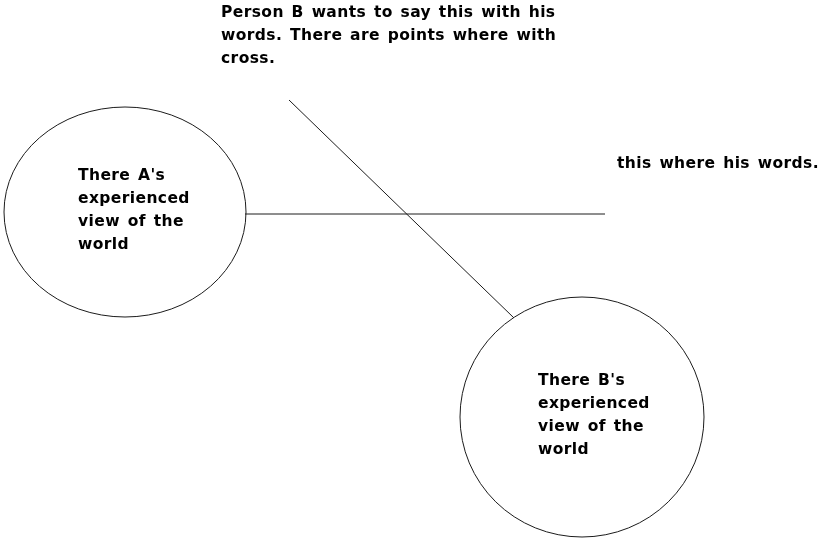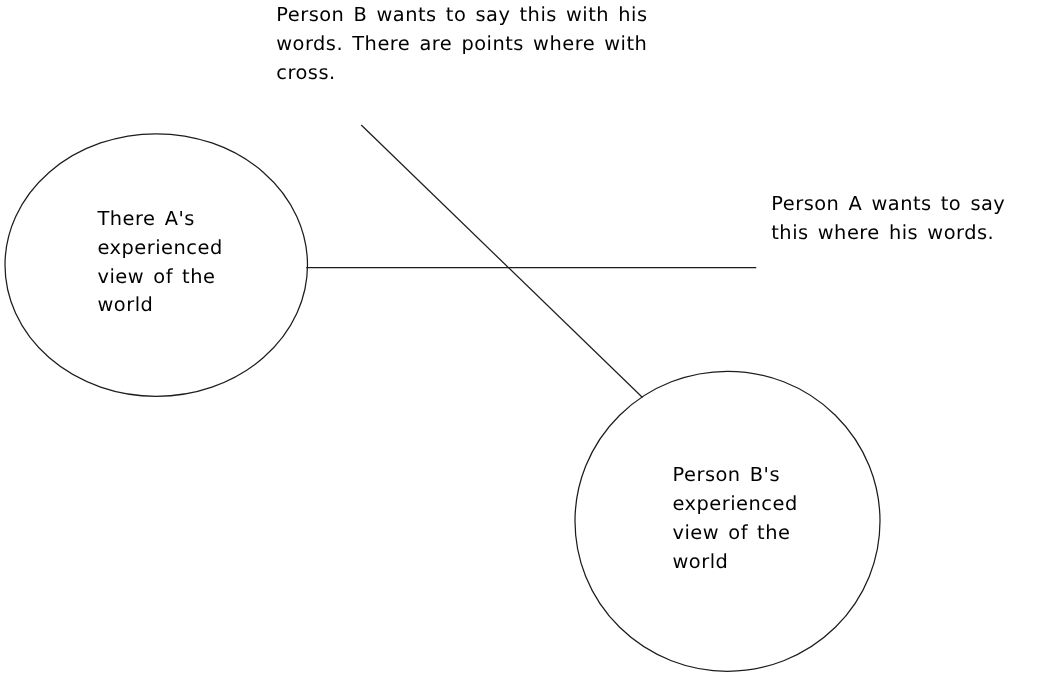--- a/index.html
+++ b/index.html
@@ -12,20 +12,21 @@
     width: 838px; height: 547px;
     background: var(--bg);
     overflow: hidden;
     font-family: "DejaVu Sans", "Liberation Sans", sans-serif;
   }
   .canvas {
     position: relative;
     width: 838px; height: 547px;
     background: var(--bg);
     color: var(--ink);
+    font-weight: bold;
   }
   .shapes {
     position: absolute;
     left: 0; top: 0;
     width: 838px; height: 547px;
   }
   .txt {
     position: absolute;
     font-size: 15.5px;
     line-height: 23px;
@@ -47,31 +48,30 @@
     <line x1="289" y1="100" x2="514" y2="318" stroke-width="1" stroke="#1c1c1c"></line>
   </svg>
 
   <div class="txt" style="left:221px; top:1px;">
     <div>Person B wants to say this with his</div>
     <div>words. There are points where with</div>
     <div>cross.</div>
   </div>
 
   <div class="txt" style="left:617px; top:152px;">
-    <div>Person A wants to say</div>
     <div>this where his words.</div>
   </div>
 
   <div class="txt" style="left:78px; top:164px;">
     <div>There A's</div>
     <div>experienced</div>
     <div>view of the</div>
     <div>world</div>
   </div>
 
   <div class="txt" style="left:538px; top:369px;">
-    <div>Person B's</div>
+    <div>There B's</div>
     <div>experienced</div>
     <div>view of the</div>
     <div>world</div>
   </div>
 
 </div>
 
 </body></html>

